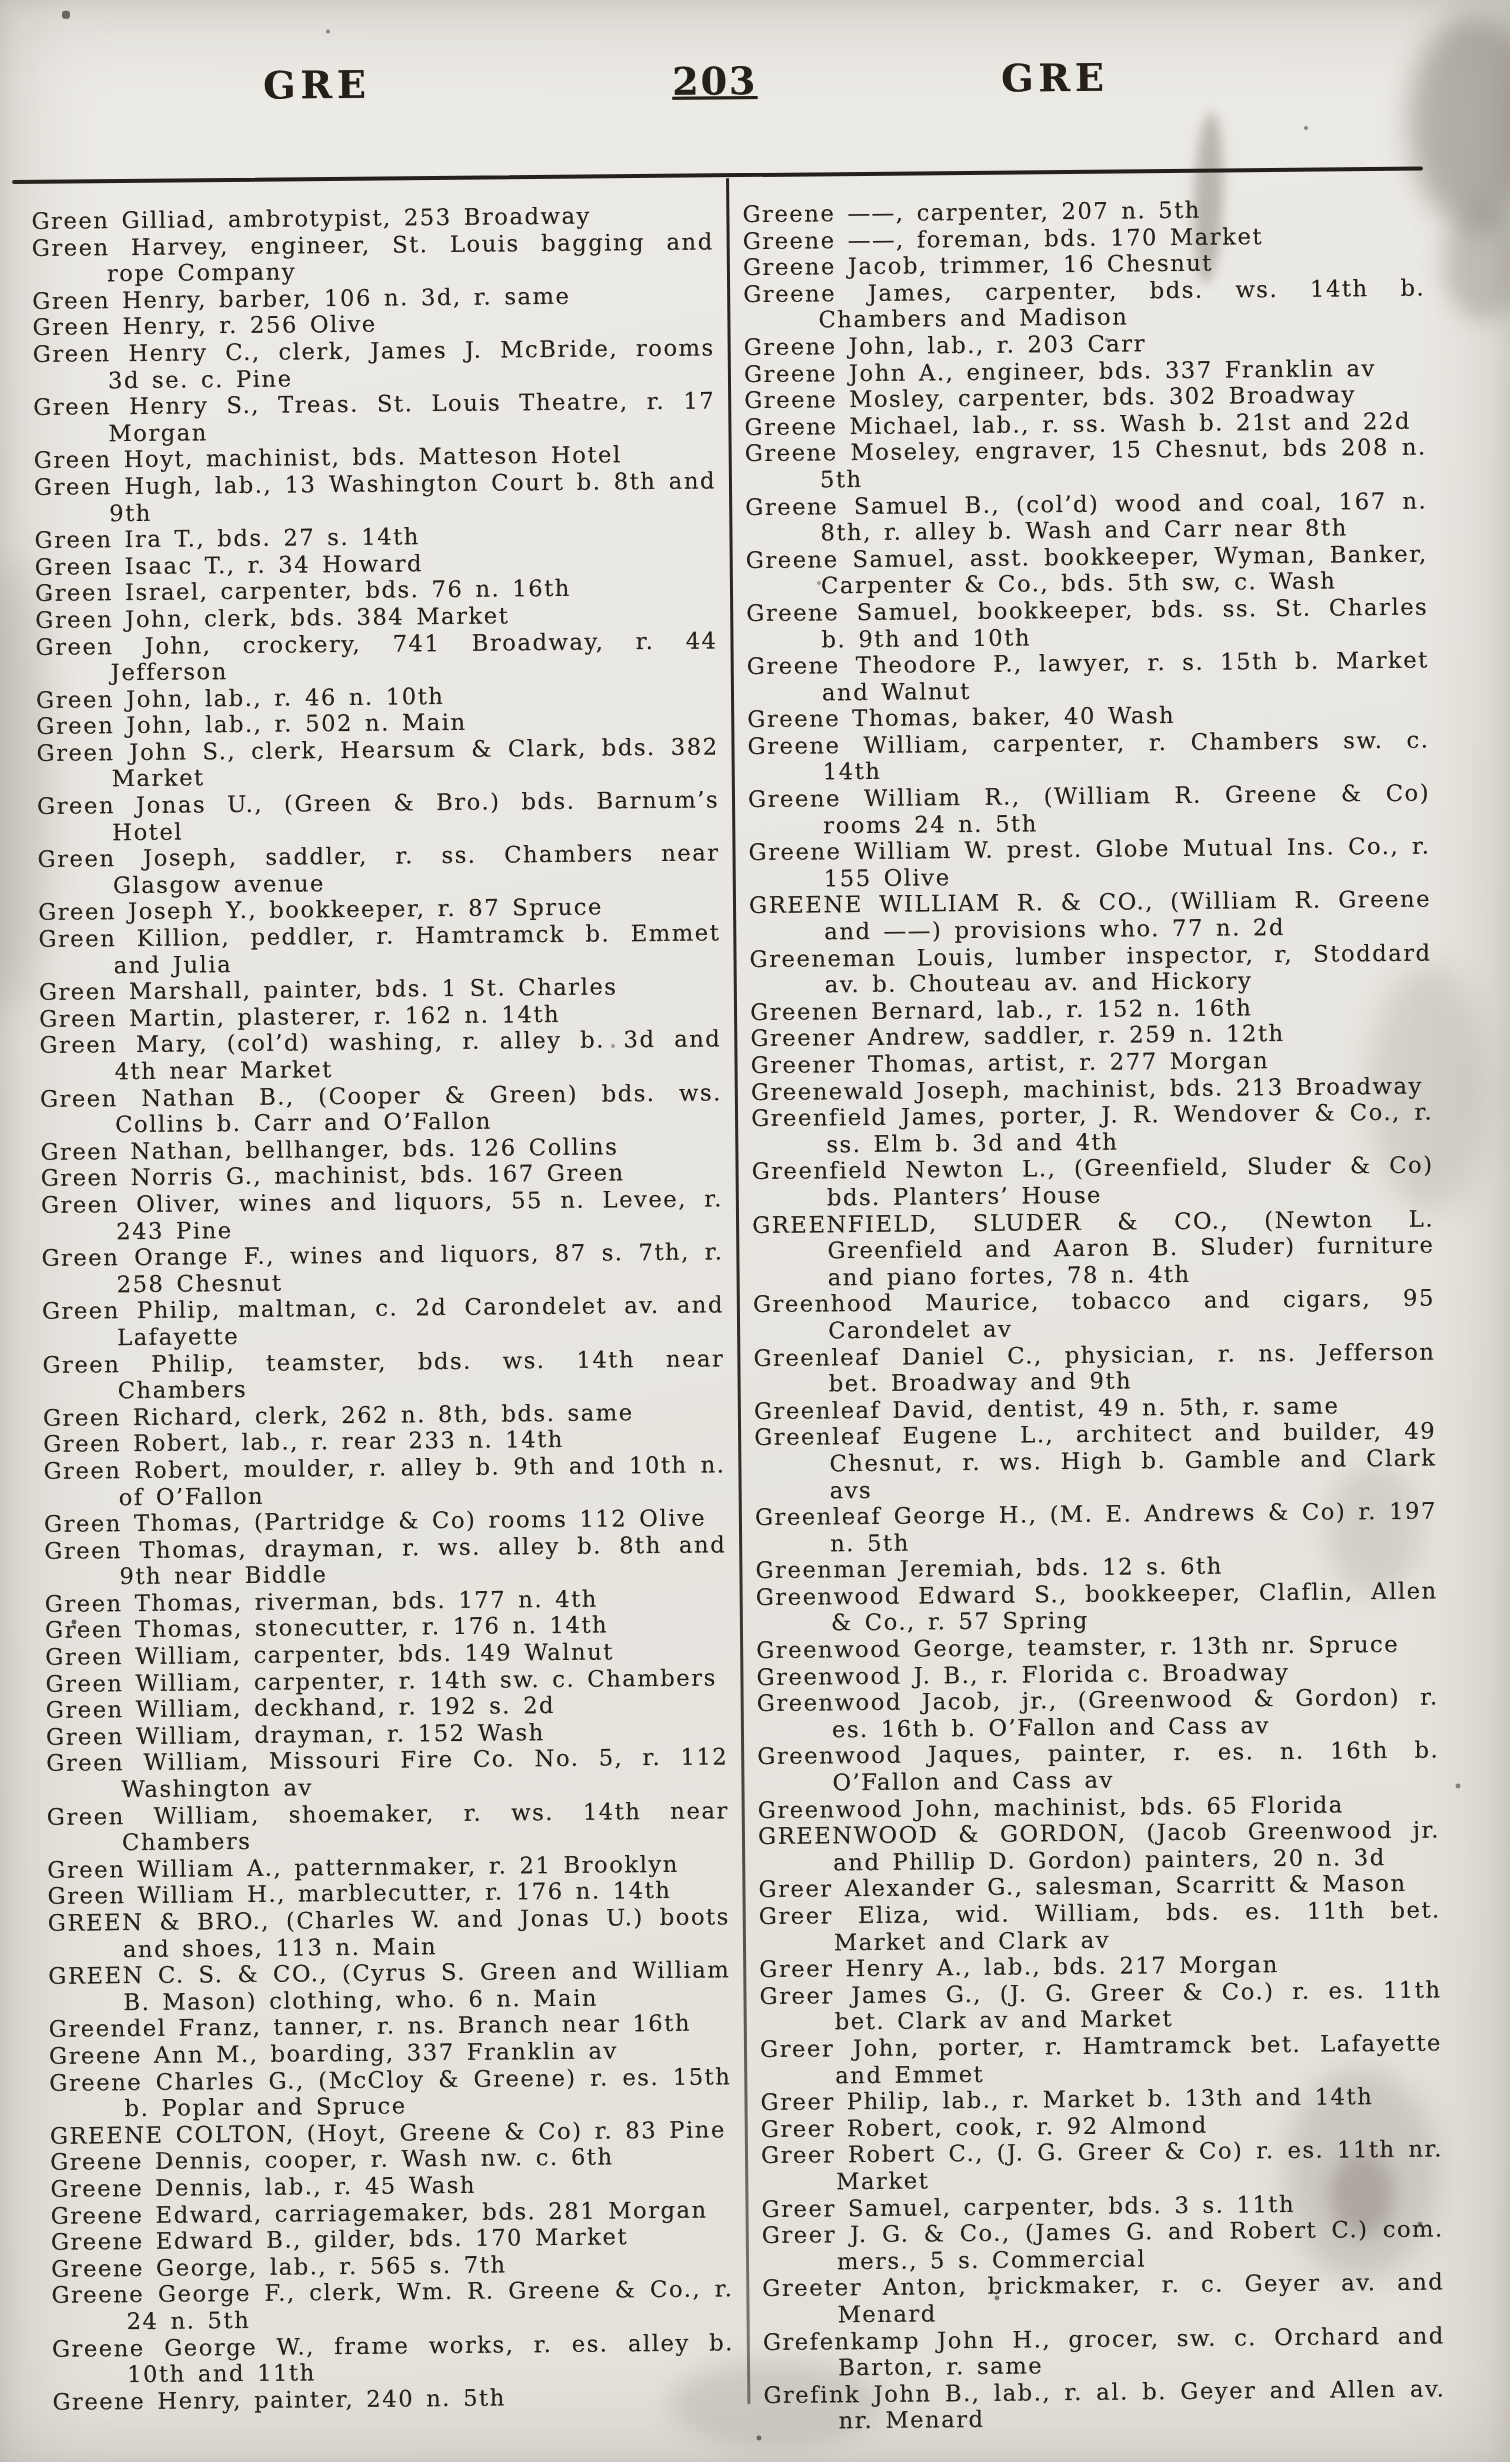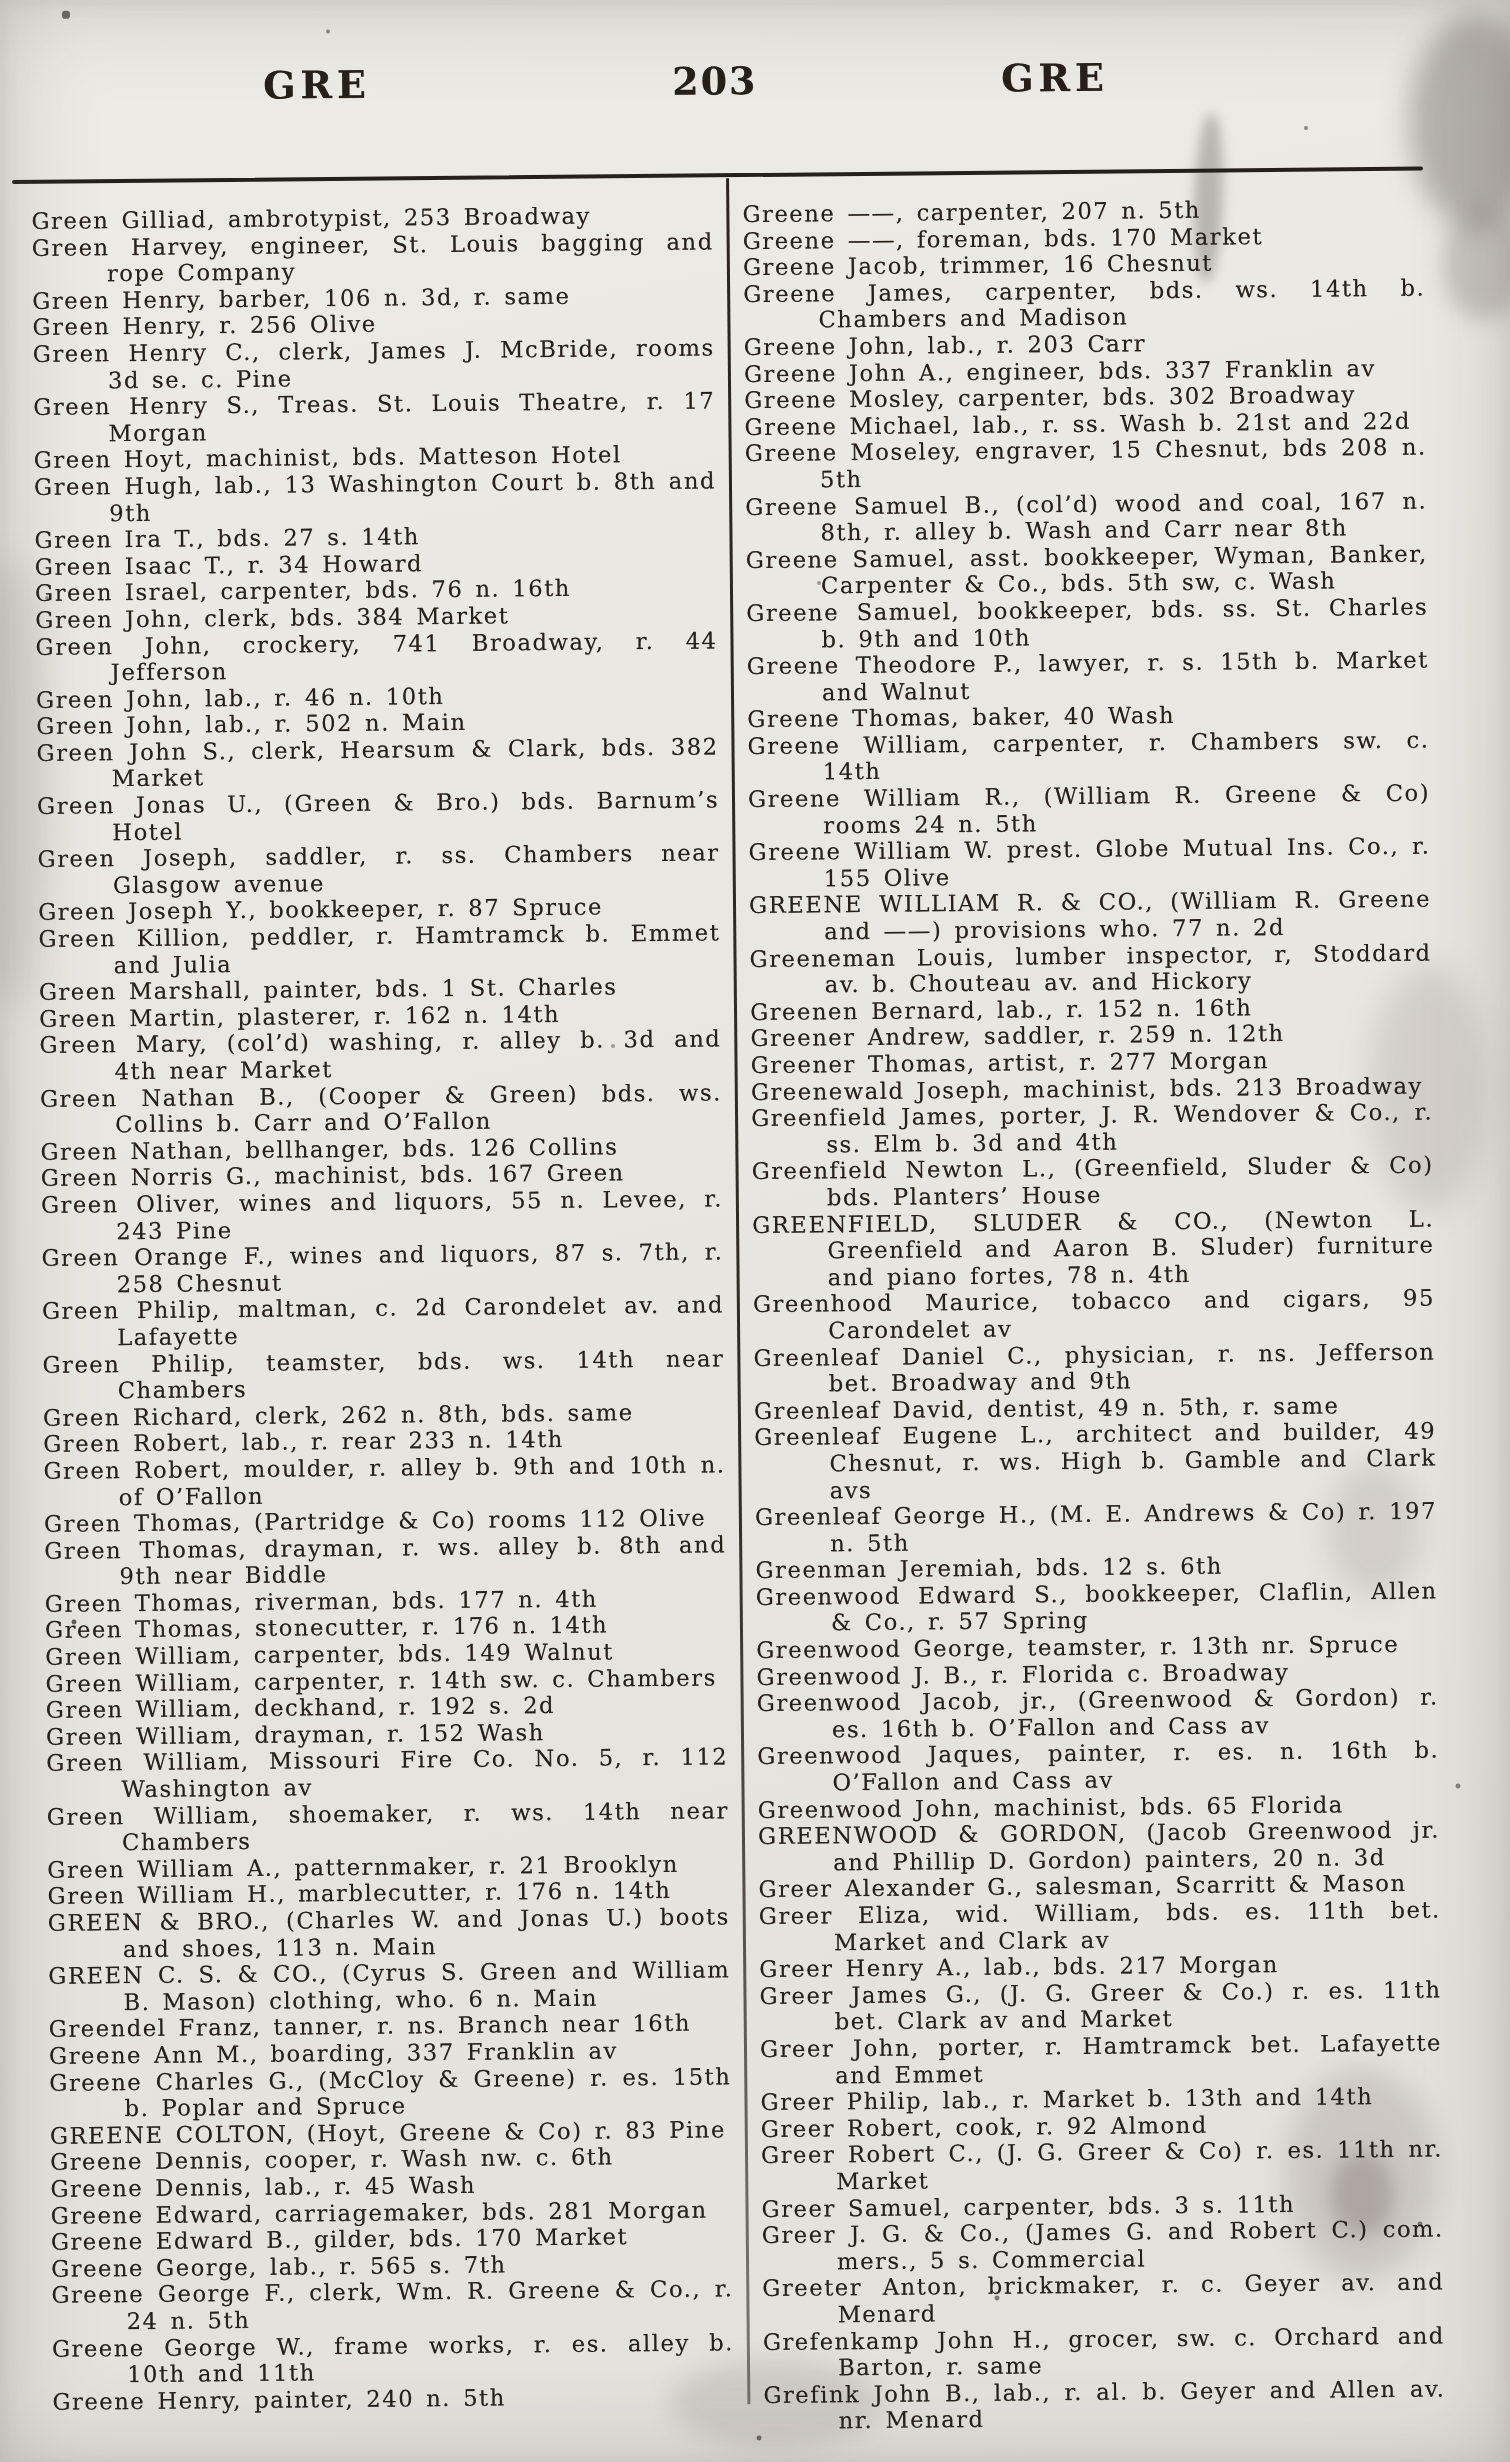--- a/index.html
+++ b/index.html
@@ -51,21 +51,21 @@
     transform: rotate(-0.55deg);
     transform-origin: 50% 45%;
     color: #262019;
   }
   .running-head {
     position: absolute; top: 58px;
     font-weight: bold; font-size: 38px; letter-spacing: 4.9px;
     text-shadow: 0.2px 0.2px 0.5px rgba(38,32,25,.5);
   }
   .rh-left  { left: 273px; }
-  .rh-num   { left: 682px; letter-spacing: 2px; }
+  .rh-num   { left: 682px; letter-spacing: 2px; text-decoration: underline; }
   .rh-right { left: 1011px; }
   .header-rule {
     position: absolute; left: 20.7px; top: 173px;
     width: 1411px; height: 4.4px;
     background: #24201b; border-radius: 2px;
   }
   .column-divider {
     position: absolute; left: 735px; top: 178px;
     width: 2.5px; height: 2226px;
     background: linear-gradient(to bottom, #2a2520, #332d27 60%, rgba(42,37,32,.55));

